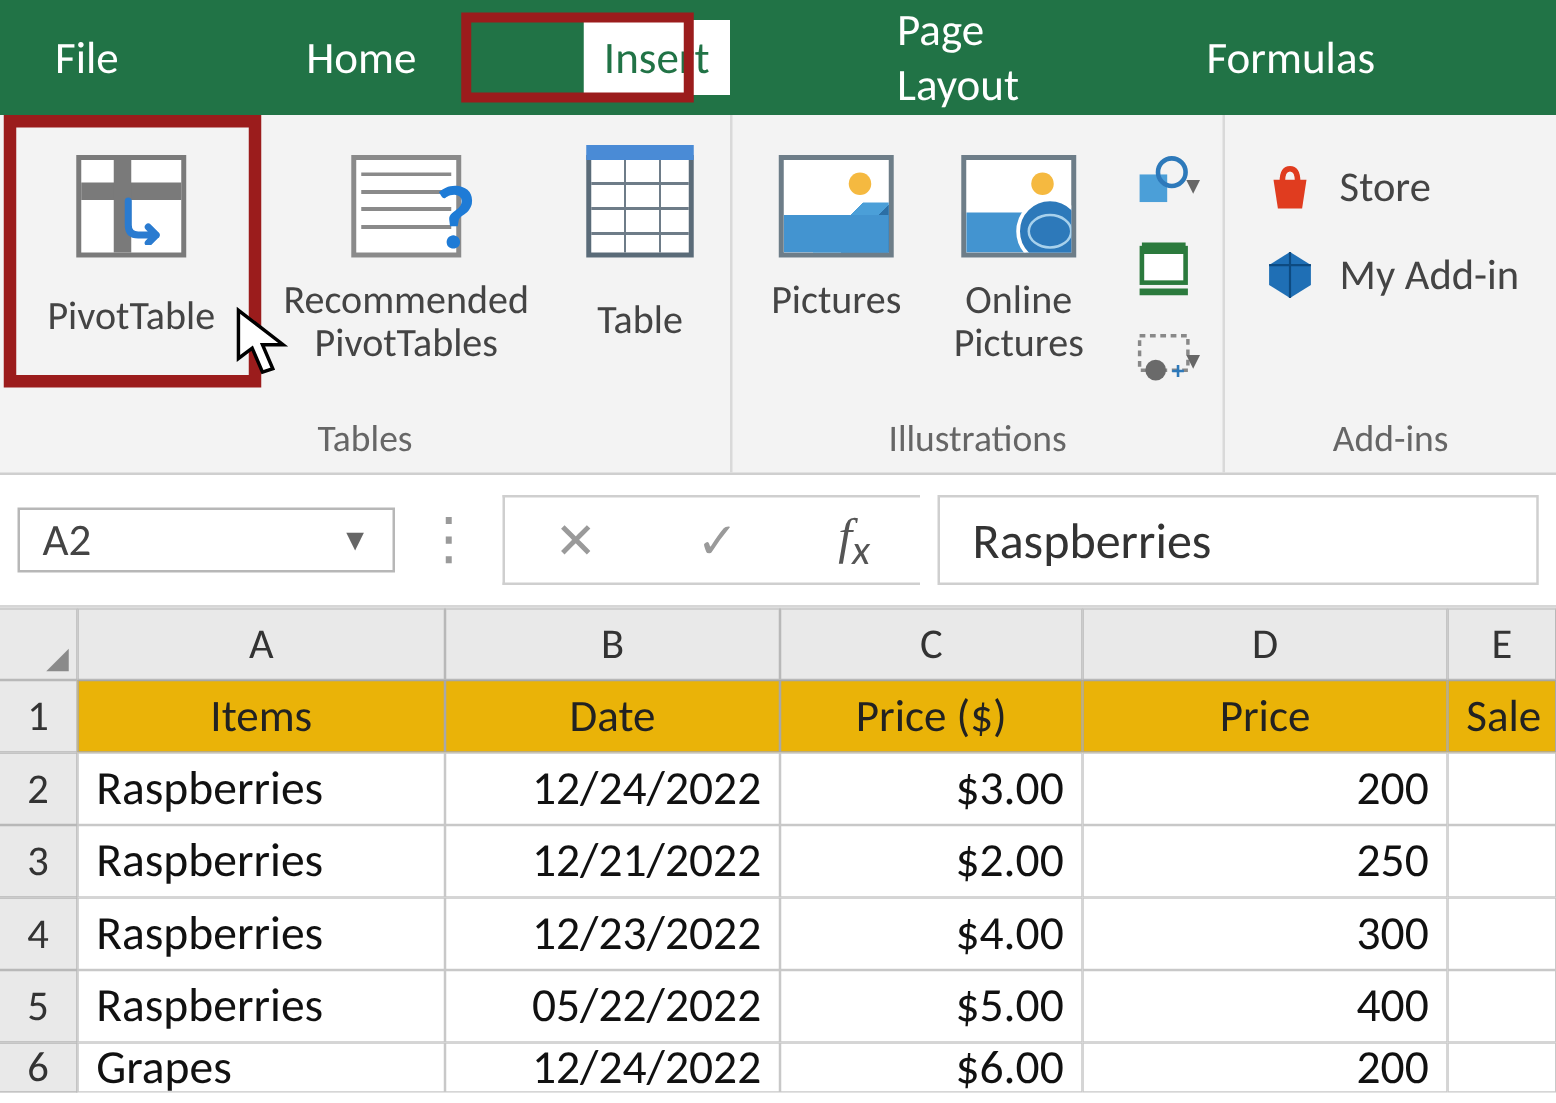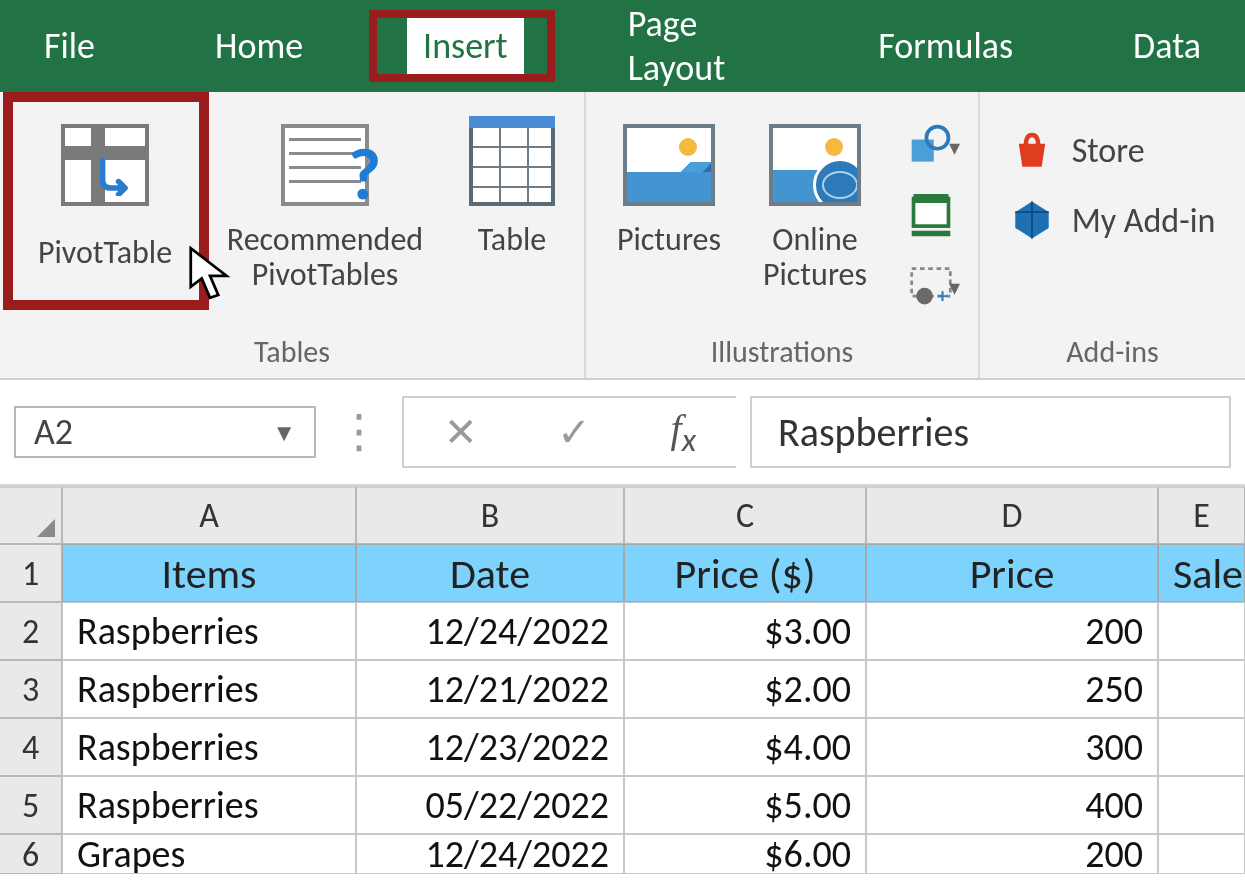--- a/index.html
+++ b/index.html
@@ -5,21 +5,21 @@
   * { box-sizing: border-box; margin: 0; padding: 0; font-family: "Segoe UI", Calibri, Arial, sans-serif; }
   html, body { width: 1245px; height: 882px; overflow: hidden; background: #fff; }
 
   
   .tab-strip {
     background: #217346;
     height: 92px;
     display: flex;
     align-items: center;
     padding: 0 28px;
-    gap: 88px;
+    gap: 118px;
     position: relative;
   }
   .tab {
     color: #ffffff;
     font-size: 36px;
     font-weight: 400;
     padding: 8px 16px;
     cursor: pointer;
     user-select: none;
   }
@@ -234,21 +234,21 @@
     display:flex; align-items:center; justify-content:center;
     color:#333; font-size:34px;
   }
   .cell {
     border:1px solid #c8c8c8;
     display:flex; align-items:center;
     padding:0 14px;
     font-size:38px; color:#111;
     overflow:hidden; white-space:nowrap;
   }
-  .cell.header { background:#7dd3fc; border-color:#a8a8a8; font-size:42px; color:#222; justify-content:center;}
+  .cell.header { background:#eab308; border-color:#a8a8a8; font-size:36px; color:#222; justify-content:center;}
   .cell.num { justify-content:flex-end; }
   .cell.date { justify-content:flex-end; }
   
   .wA { width:294px;}
   .wB { width:268px;}
   .wC { width:242px;}
   .wD { width:292px;}
   .wE { width:87px;}
 </style>
 </head>
@@ -287,21 +287,21 @@
         <div class="icon-box">
           <div class="ico-recpivot">
               <div class="rows"></div>
               <div class="q">?</div>
             </div>
         </div>
         <div class="big-label" style="white-space:pre-line;">Recommended
 PivotTables</div>
       </div>
 
-      <div class="big-btn" style="width:118px;">
+      <div class="big-btn" style="width:118px;gap:16px;">
         <div class="icon-box">
           <div class="ico-table">
               <div class="grid"></div>
             </div>
         </div>
         <div class="big-label">Table</div>
       </div>
     </div>
     <div class="group-label">Tables</div>
   </div>

